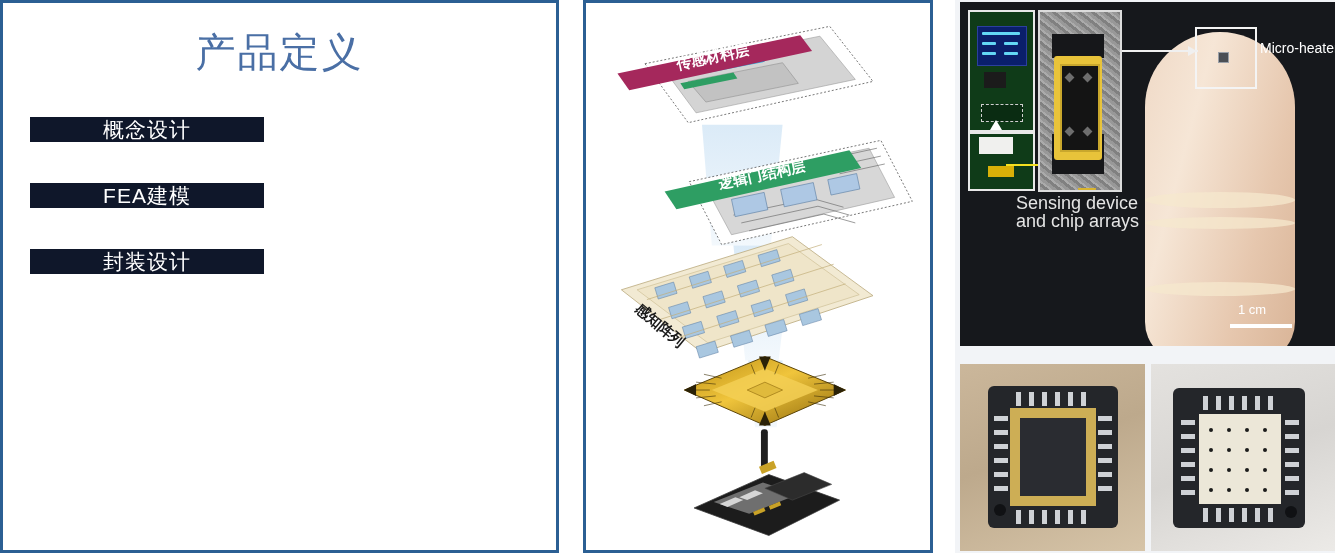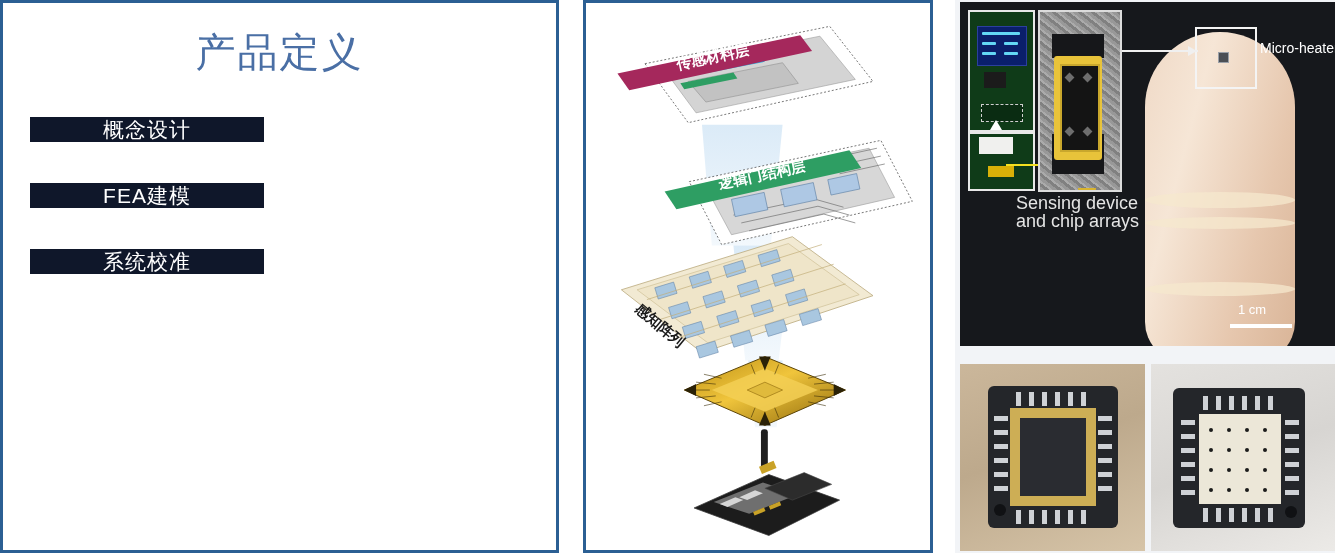--- a/index.html
+++ b/index.html
@@ -100,21 +100,21 @@
 </style>
 </head>
 <body>
 
 <div class="panel panel-bordered" id="panel-product">
   <div id="product-title">产品定义</div>
 
   <div class="btn-col" id="col-left">
     <div class="pd-btn">概念设计</div>
     <div class="pd-btn">FEA建模</div>
-    <div class="pd-btn">系统校准</div>
+    <div class="pd-btn">封装设计</div>
   </div>
 
 </div>
 
 <div class="panel panel-bordered" id="panel-stack">
   <svg id="stack-canvas" viewBox="0 0 350 553">
     <defs>
       <linearGradient id="beamGrad" x1="0" y1="0" x2="0" y2="1">
         <stop offset="0%" stop-color="#cfe4f5" stop-opacity="0.75"></stop>
         <stop offset="100%" stop-color="#cfe4f5" stop-opacity="0.25"></stop>

